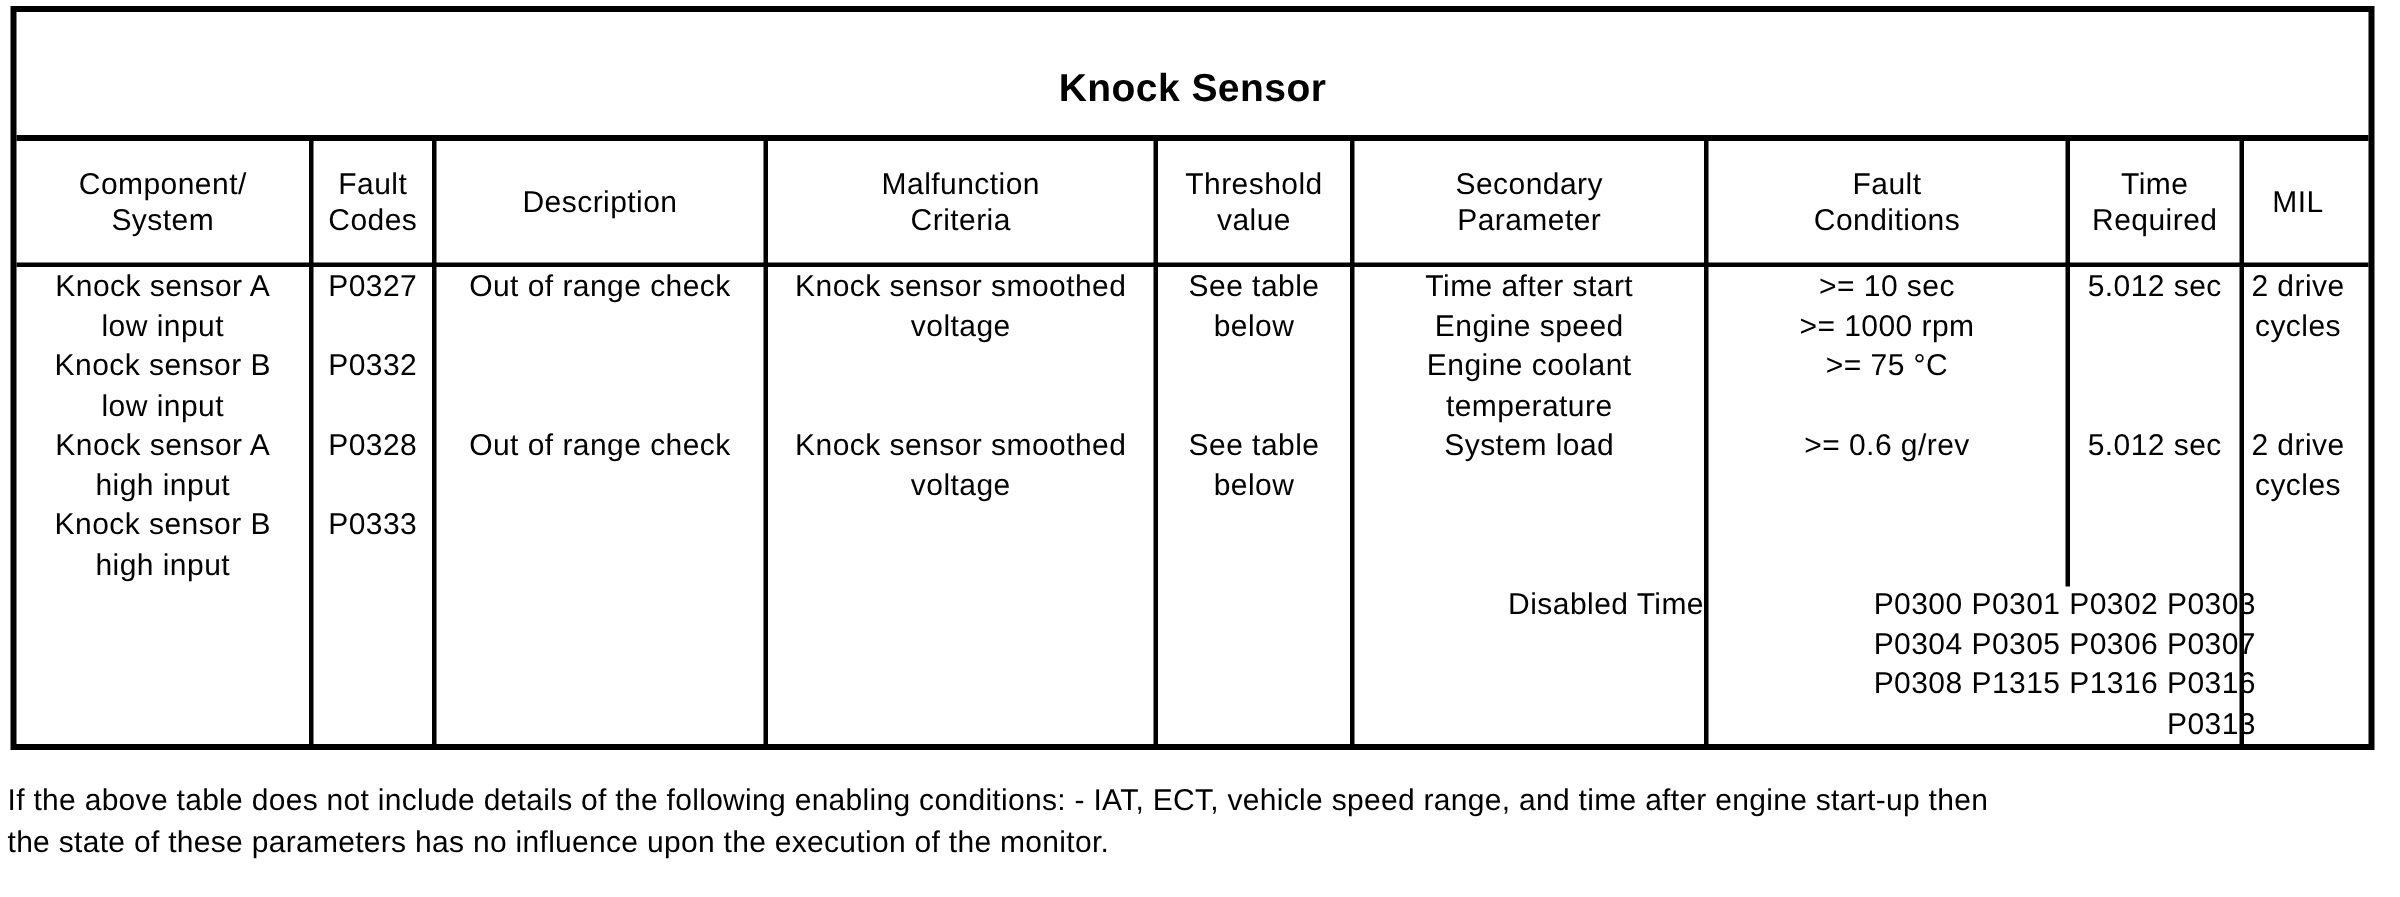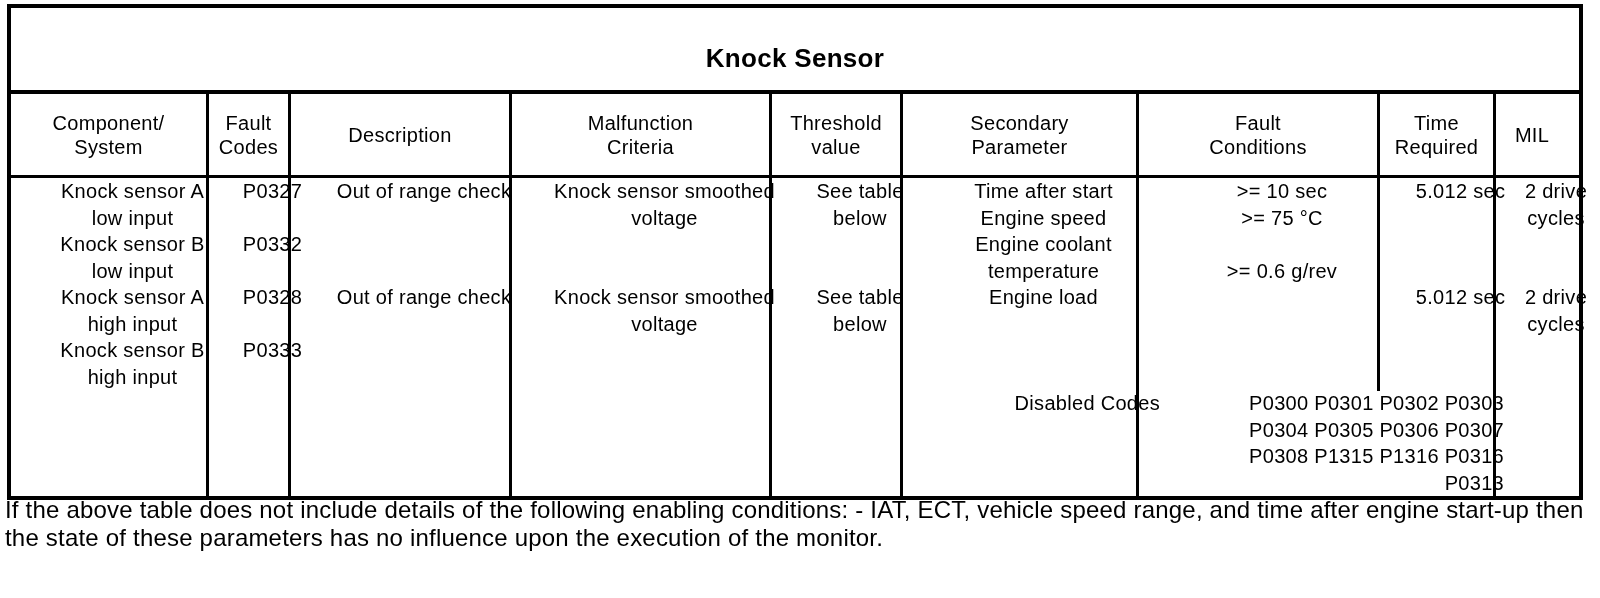--- a/index.html
+++ b/index.html
@@ -76,43 +76,42 @@
     line-height: 24px;
     letter-spacing: 0.3px;
     white-space: nowrap;
   }
   .dcol {
     position: absolute;
     top: 84px;
     text-align: center;
     font-size: 20px;
     letter-spacing: 0.3px;
-    margin-left: 24px;
   }
   .line {
     height: 26.5px;
     line-height: 26.5px;
     white-space: nowrap;
   }
   .line.right { text-align: right; }
   .dtc-block {
     position: absolute;
     left: 1131px;
     top: 296px;
     width: 362px;
     text-align: right;
     font-size: 20px;
     letter-spacing: 0.3px;
   }
   .footer {
     position: absolute;
     left: 5px;
-    top: 496px;
+    top: 520px;
     width: 1592px;
-    font-size: 24px;
+    font-size: 20px;
     line-height: 28px;
     letter-spacing: 0.2px;
   }
   
   .c1 { left: 0;      width: 195px; }
   .c2 { left: 198px;  width: 79px;  }
   .c3 { left: 280px;  width: 218px; }
   .c4 { left: 501px;  width: 257px; }
   .c5 { left: 761px;  width: 128px; }
   .c6 { left: 892px;  width: 233px; }
@@ -233,29 +232,30 @@
         <div class="line"></div>
         <div class="line">See table</div>
         <div class="line">below</div>
       </div>
 
       <div class="dcol c6">
         <div class="line">Time after start</div>
         <div class="line">Engine speed</div>
         <div class="line">Engine coolant</div>
         <div class="line">temperature</div>
-        <div class="line">Engine load</div>
-        <div class="line"></div>
-        <div class="line"></div>
-        <div class="line"></div>
-        <div class="line right">Disabled Codes</div>
+        <div class="line">System load</div>
+        <div class="line"></div>
+        <div class="line"></div>
+        <div class="line"></div>
+        <div class="line right">Disabled Time</div>
       </div>
 
       <div class="dcol c7">
         <div class="line">&gt;= 10 sec</div>
+        <div class="line">&gt;= 1000 rpm</div>
         <div class="line">&gt;= 75 °C</div>
         <div class="line"></div>
         <div class="line">&gt;= 0.6 g/rev</div>
       </div>
 
       <div class="dcol c8">
         <div class="line">5.012 sec</div>
         <div class="line"></div>
         <div class="line"></div>
         <div class="line"></div>

